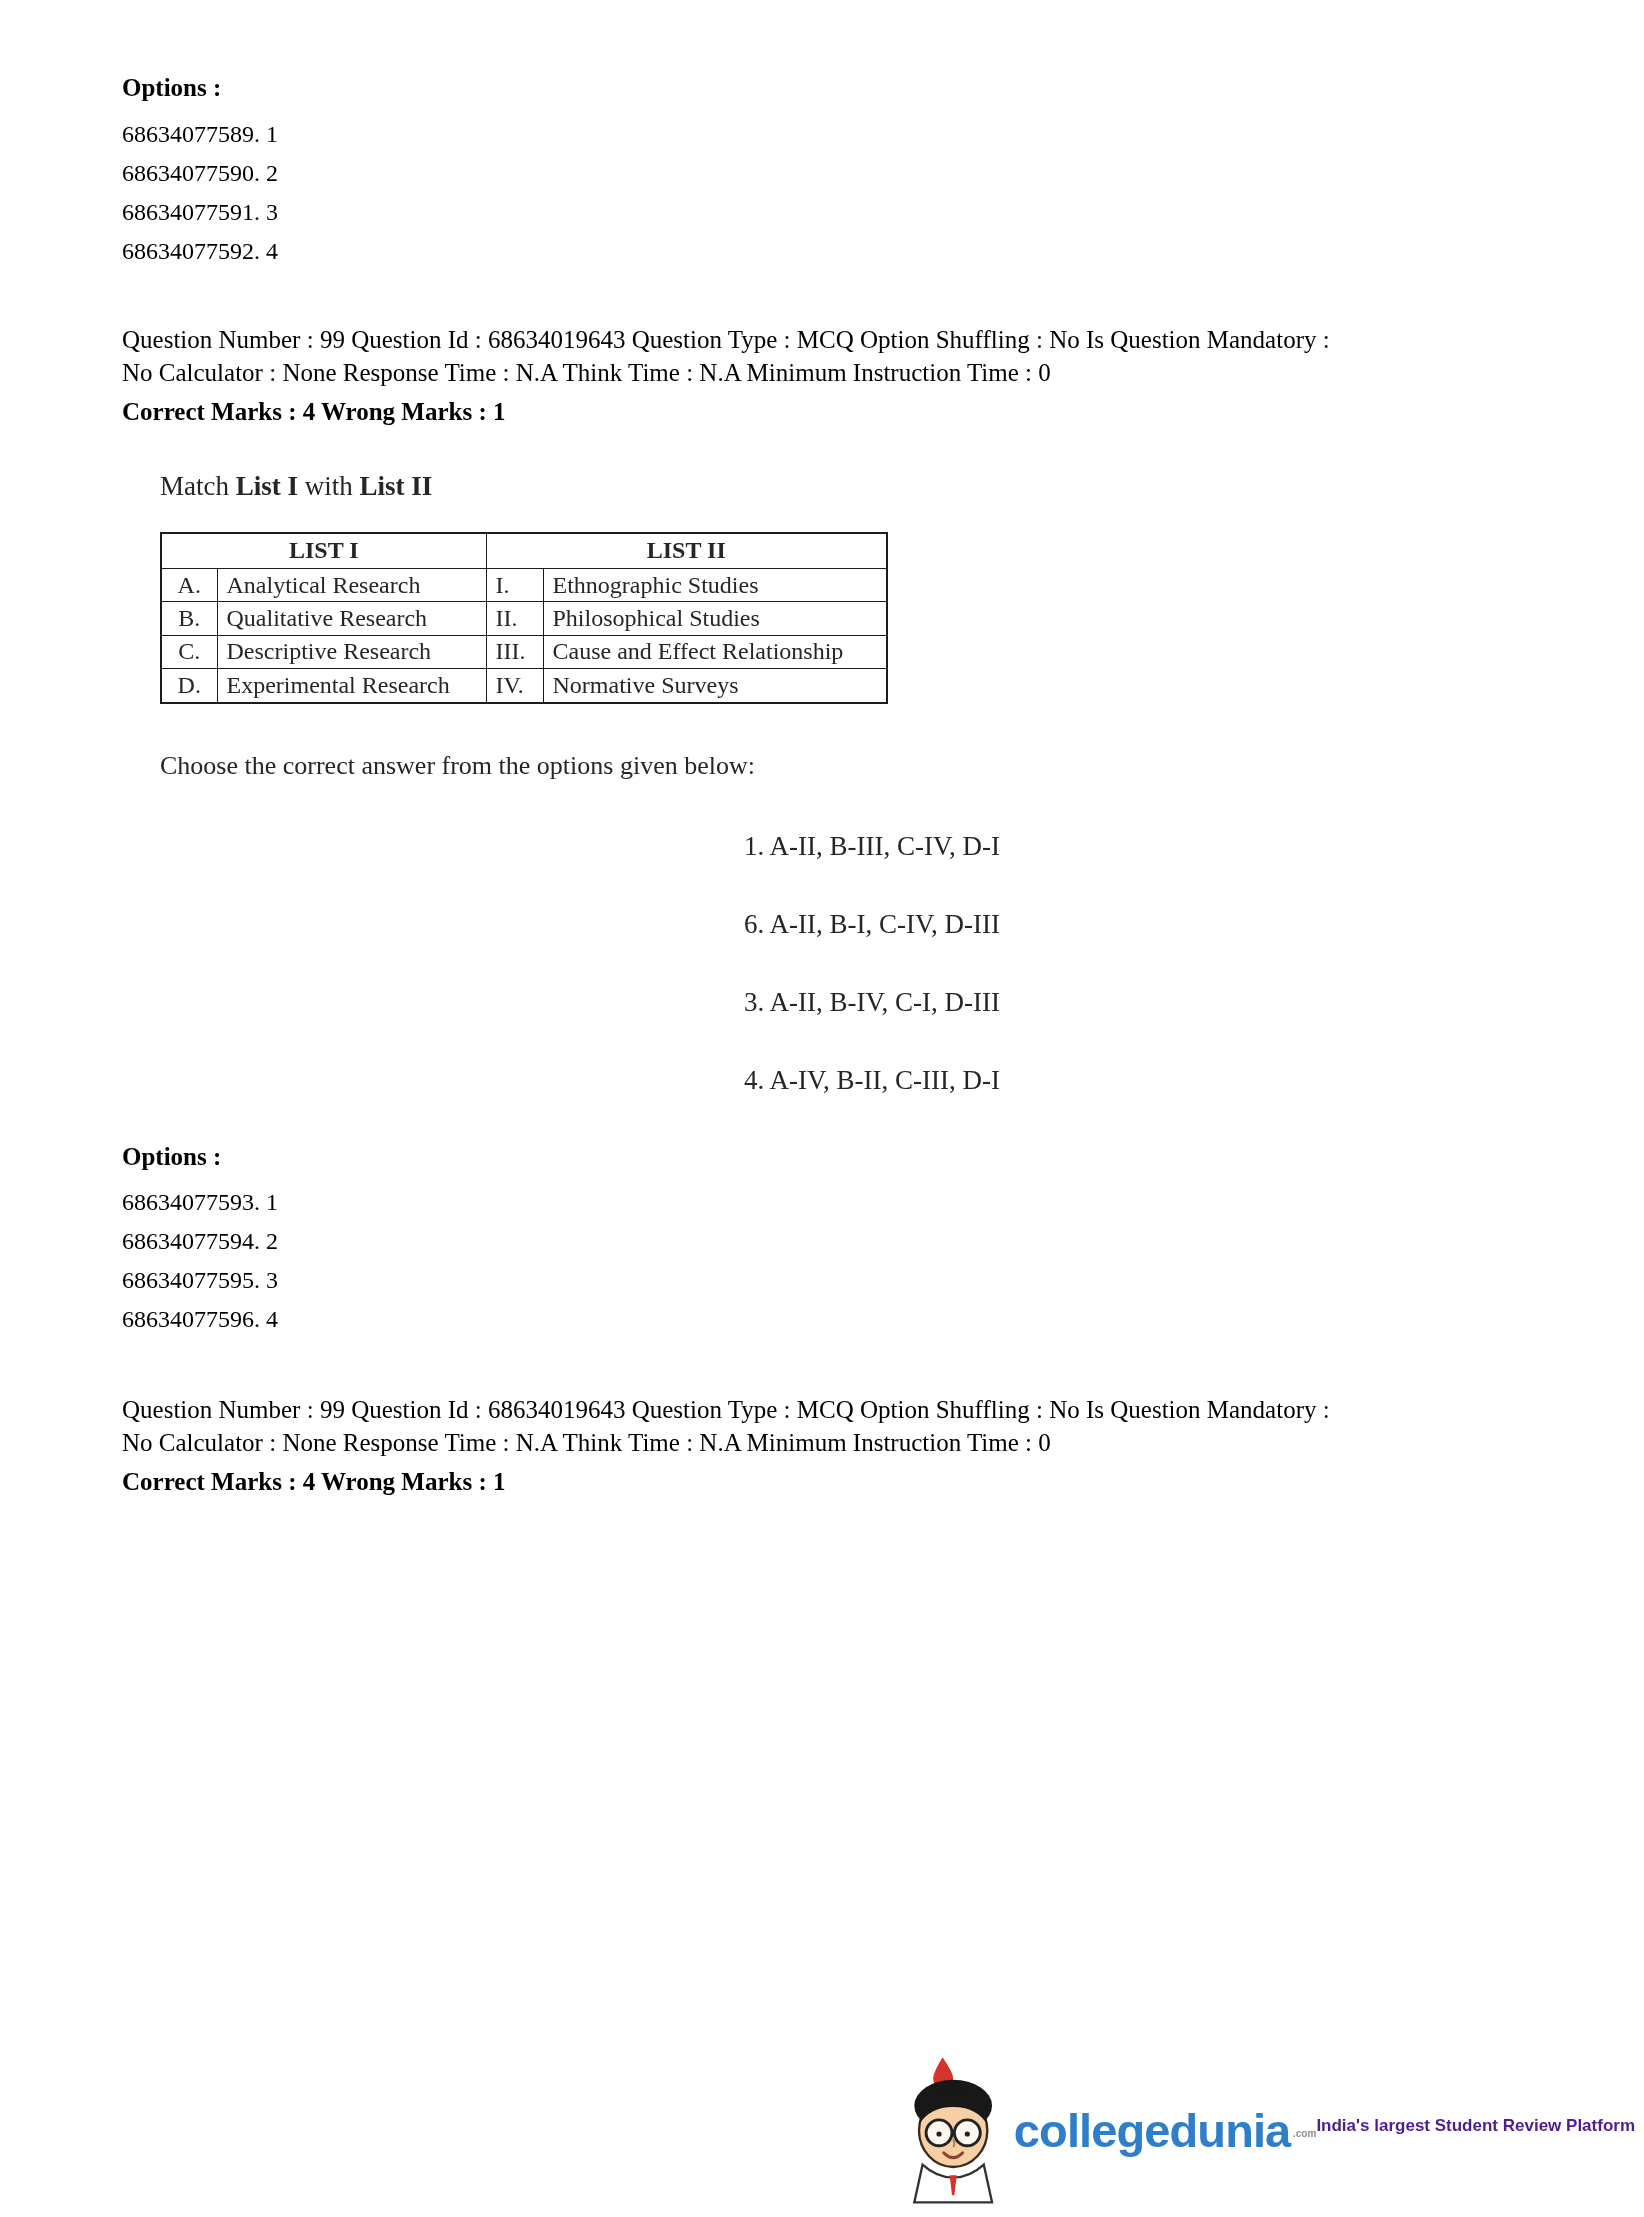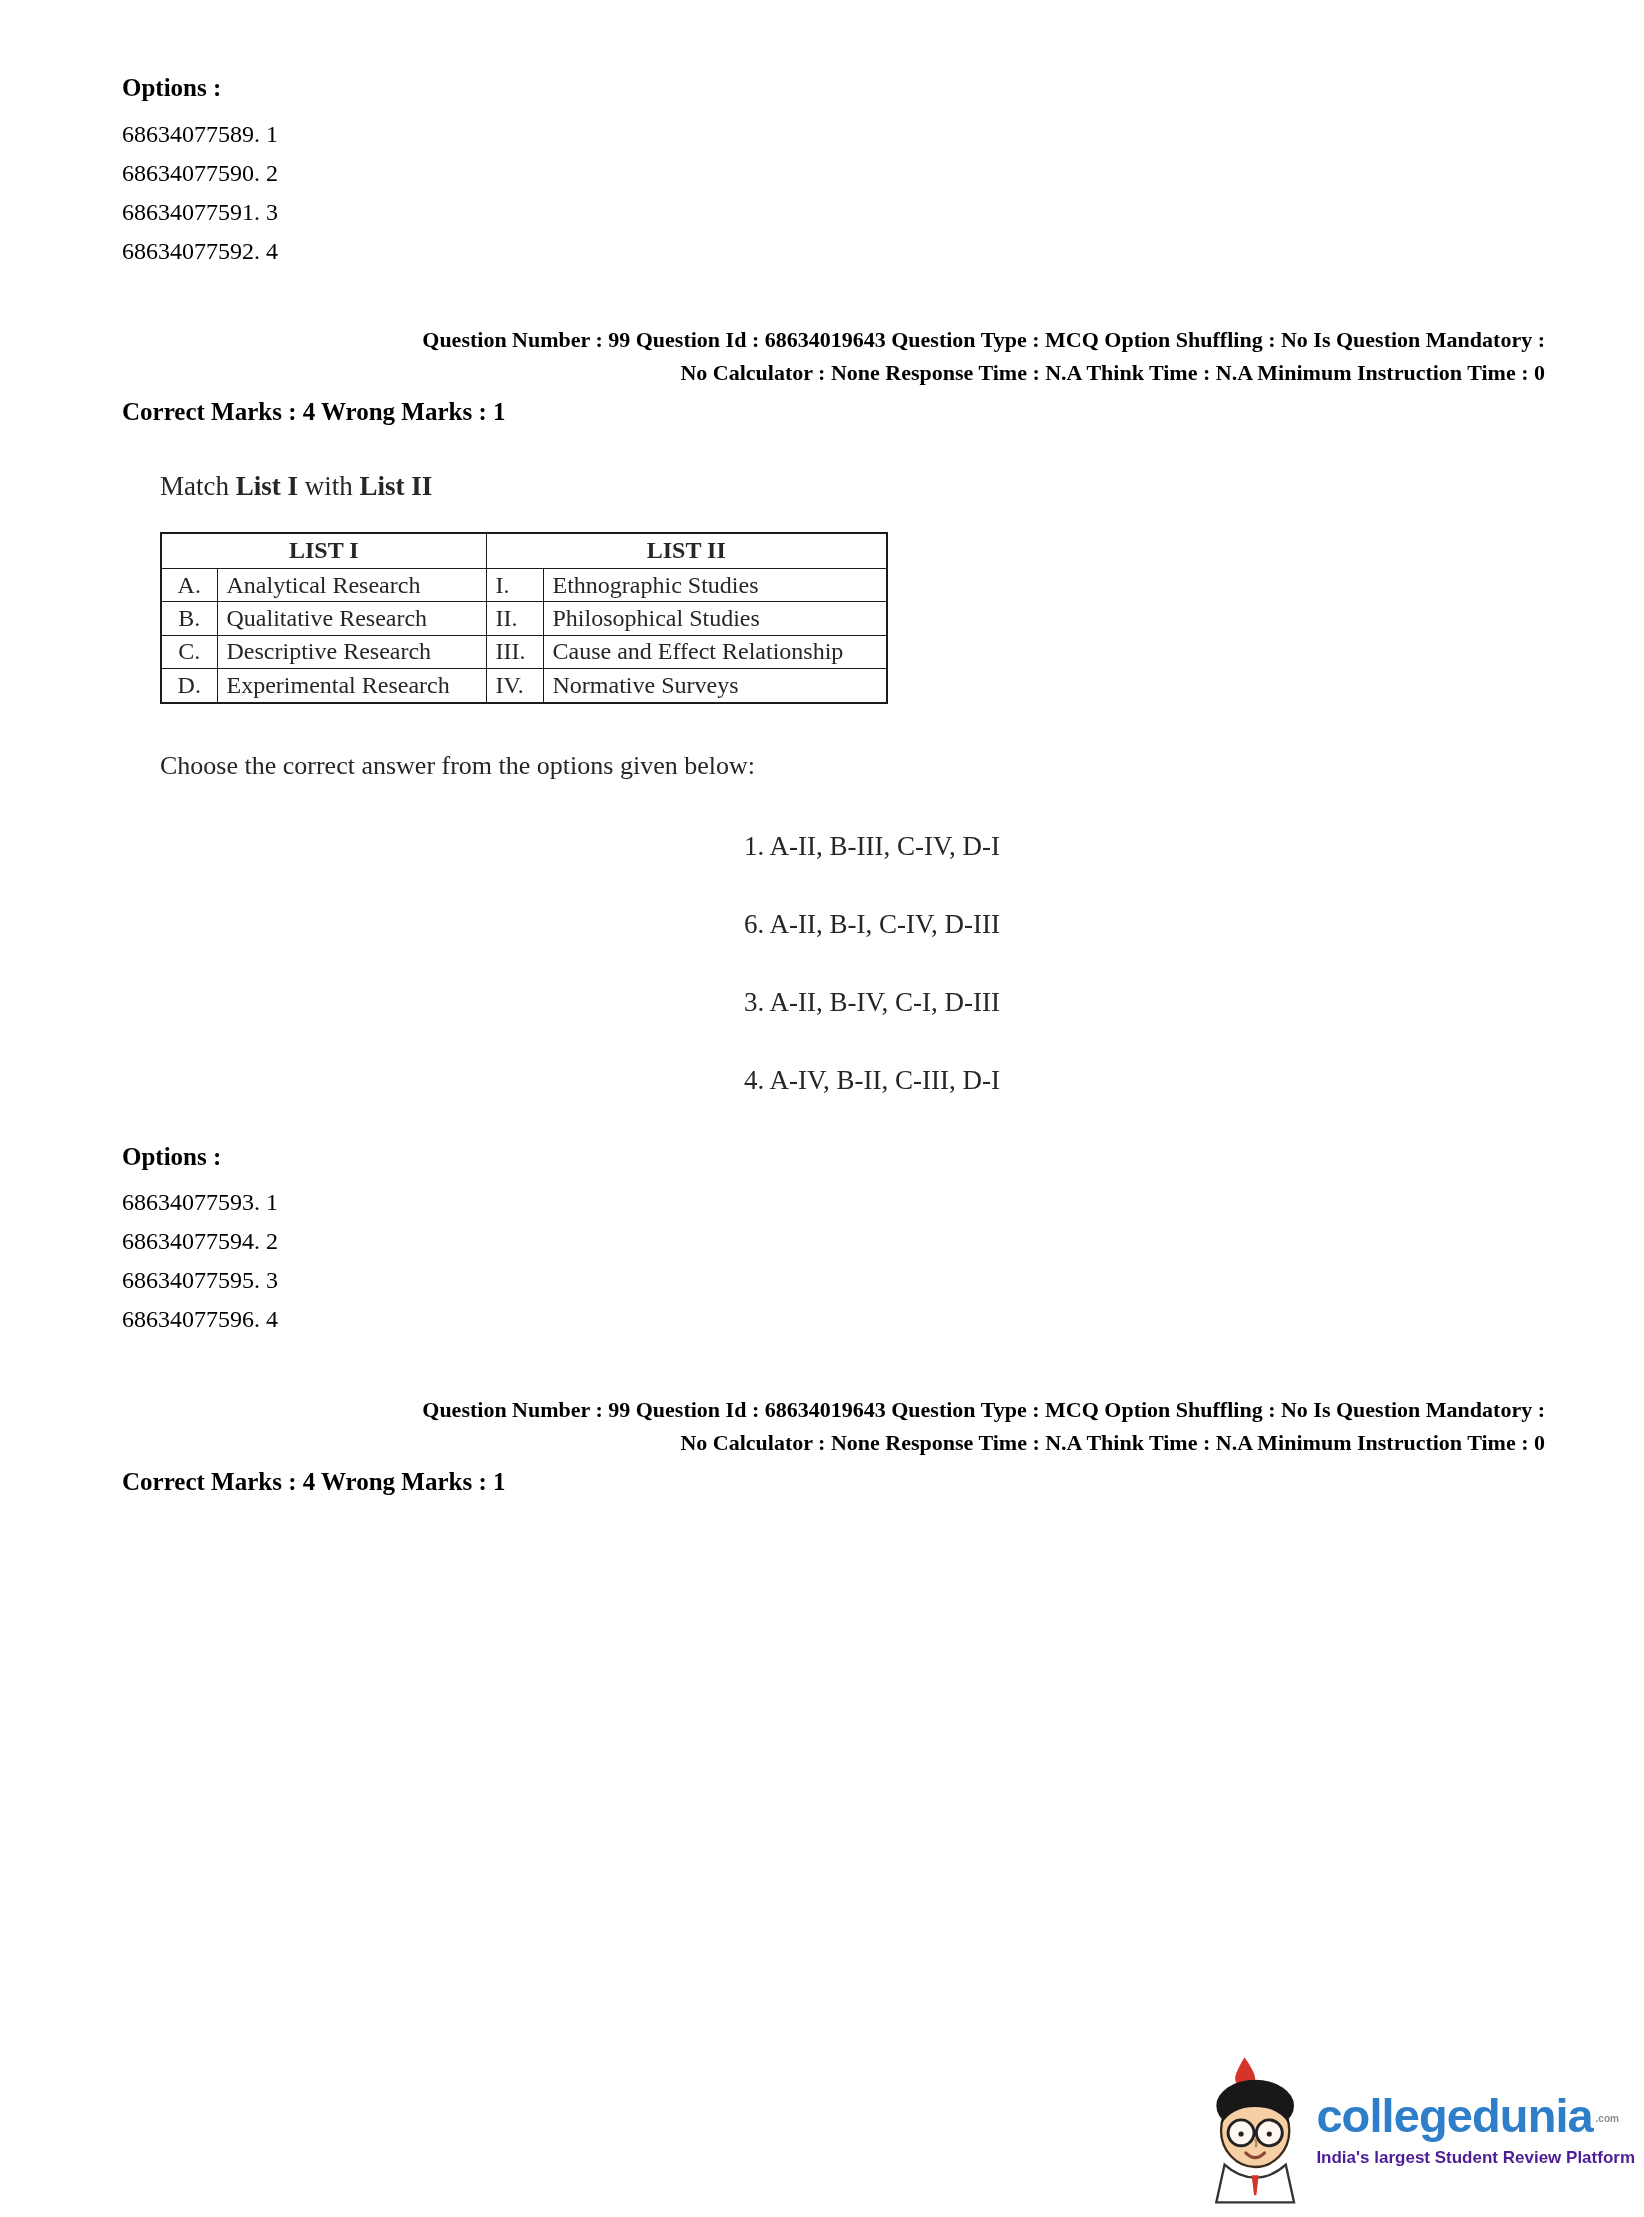--- a/index.html
+++ b/index.html
@@ -12,21 +12,21 @@
     font-family: "Liberation Serif", serif;
     color: #000000;
     overflow: hidden;
   }
   .content { padding: 74px 99px 0 122px; }
 
   .options-label { font-size: 25px; font-weight: bold; margin-bottom: 12.5px; }
   .option-line { font-size: 24px; line-height: 39px; }
 
   .qmeta { margin-top: 52px; max-width: 1433px; }
-  .qmeta-line { font-size: 22px; font-weight: bold; line-height: 33px; text-align: right; }
+  .qmeta-line { font-size: 25px; font-weight: normal; line-height: 33px; }
   .qmeta-marks { font-size: 25px; font-weight: bold; margin-top: 9px; }
 
   .qcontent { margin-left: 38px; margin-top: 45px; color: #262626; }
   .match-line { font-size: 27px; }
   .match-line .b { font-weight: bold; }
 
   table.match-table {
     border-collapse: collapse;
     margin-top: 30px;
     border: 2.7px solid #1b1b1b;
@@ -56,21 +56,21 @@
   .logo {
     position: absolute;
     right: 9px;
     bottom: 12.5px;
     display: flex;
     align-items: center;
     gap: 9px;
     font-family: "Liberation Sans", sans-serif;
   }
   .logo-mascot { width: 106px; height: 149px; flex: 0 0 auto; }
-  .logo-textcol { display: flex; flex-direction: column; }
+  .logo-textcol { display: flex; flex-direction: row; }
   .wordmark-row { display: flex; align-items: flex-start; }
   .wordmark {
     font-size: 47px;
     font-weight: bold;
     letter-spacing: -0.9px;
     color: #2e7ec9;
     line-height: 1;
   }
   .dotcom {
     font-size: 10px;

